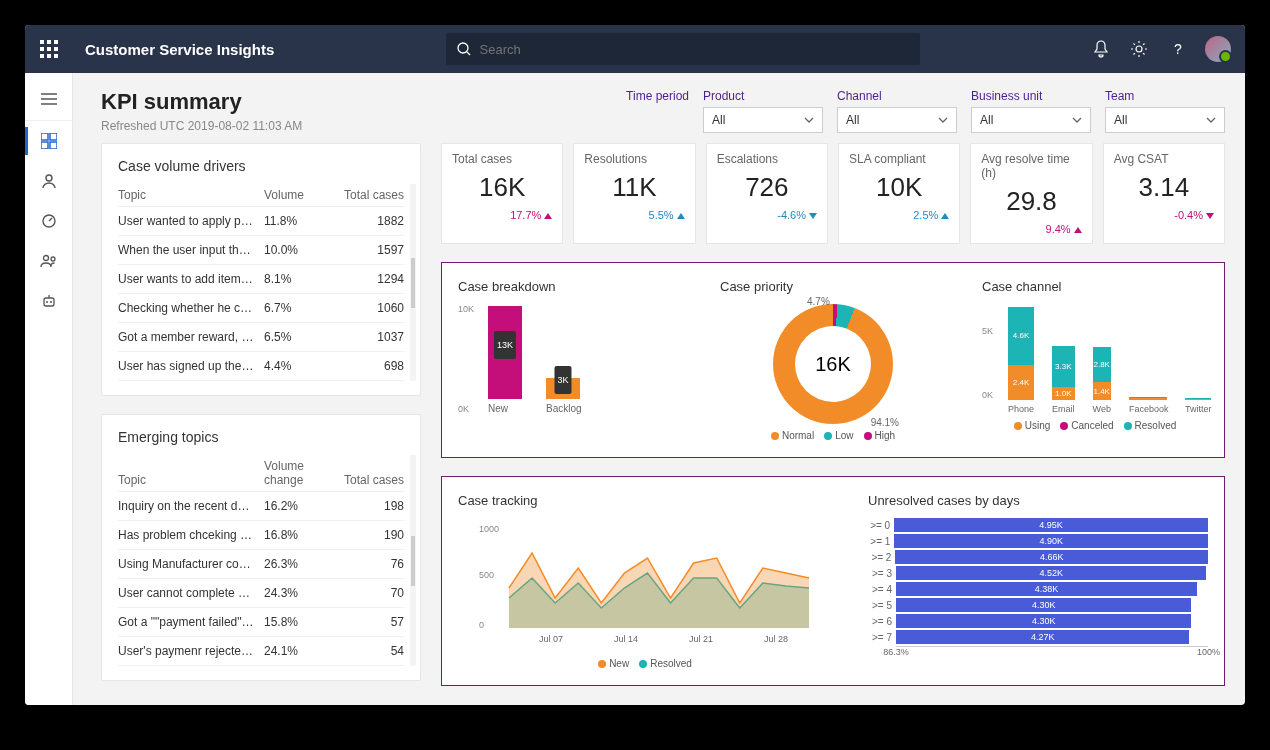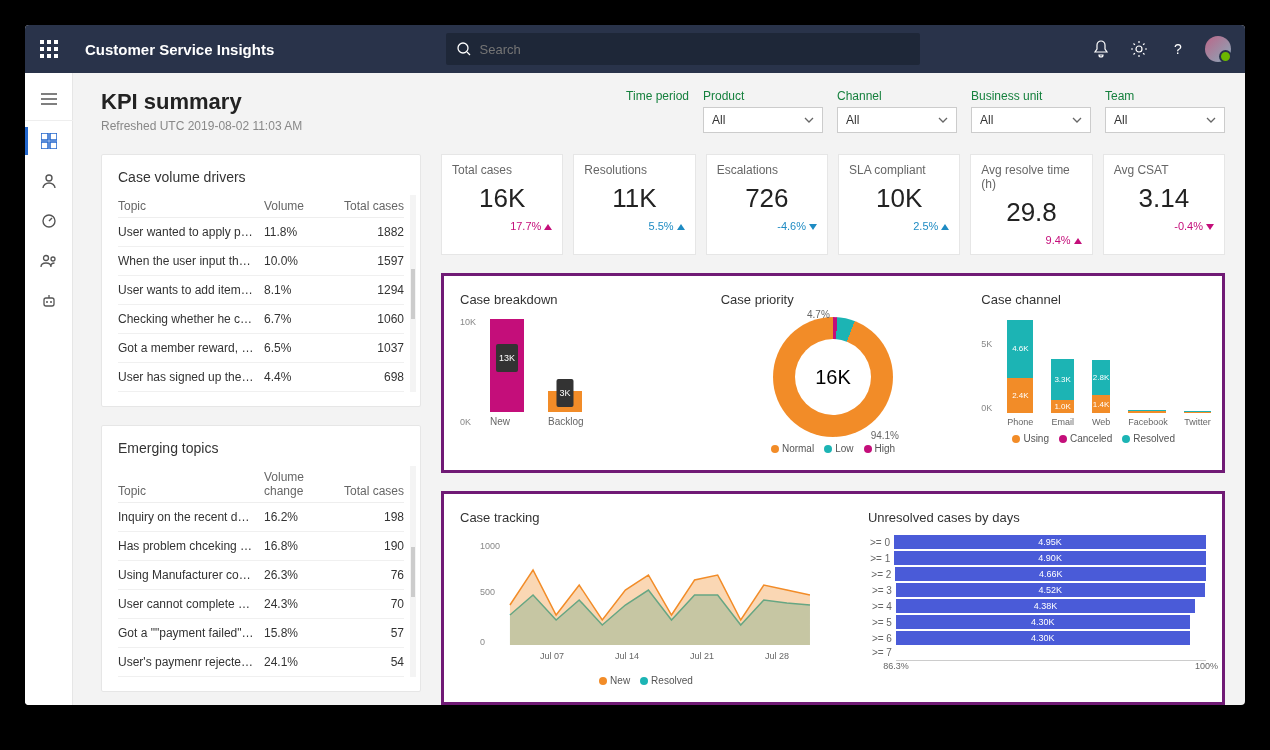--- a/index.html
+++ b/index.html
@@ -17,26 +17,26 @@
 .top-icons .ic{width:20px;height:20px;cursor:pointer;display:flex;align-items:center;justify-content:center}
 .avatar{width:26px;height:26px;border-radius:50%;background:linear-gradient(135deg,#b68,#8ab);position:relative}
 .avatar::after{content:"";position:absolute;right:-1px;bottom:-1px;width:9px;height:9px;border-radius:50%;background:#6bb700;border:2px solid #29334a}
 .body{flex:1;display:flex;overflow:hidden}
 .rail{width:48px;background:#fff;border-right:1px solid #e6e6e6;display:flex;flex-direction:column;align-items:center;padding-top:4px}
 .rail .ri{width:48px;height:40px;display:flex;align-items:center;justify-content:center;cursor:pointer;color:#555;position:relative}
 .rail .ri.active::before{content:"";position:absolute;left:0;top:6px;bottom:6px;width:3px;background:#2266cc}
 .rail .ri.active{color:#2266cc}
 .rail .burger{border-bottom:1px solid #eee;height:44px}
 .main{flex:1;overflow:auto;padding:16px 20px 20px 28px}
-.page-head{display:flex;align-items:flex-start;margin-bottom:21px}
+.page-head{display:flex;align-items:flex-start;margin-bottom:10px}
 .page-title{font-size:22px;font-weight:600;color:#222}
 .refreshed{font-size:12px;color:#888;margin-top:4px}
 .filters{margin-left:auto;display:flex;gap:14px}
 .filt{display:flex;flex-direction:column;font-size:12px}
-.filt label{color:#15803d;margin-bottom:4px}
+.filt label{color:#4c1d95;margin-bottom:4px}
 .filt .sel{border:1px solid #ccc;background:#fff;height:26px;padding:0 8px;font-size:12px;color:#333;display:flex;align-items:center;justify-content:space-between;min-width:120px;cursor:pointer}
 .filt .sel svg{margin-left:8px}
 .cols{display:flex;gap:20px}
 .left{width:320px;display:flex;flex-direction:column;gap:18px}
 .right{flex:1;display:flex;flex-direction:column;gap:18px}
 .card{background:#fff;border:1px solid #e6e6e6;border-radius:2px;padding:14px 16px}
 .card h3{font-size:14px;font-weight:400;color:#333;margin-bottom:10px}
 .tblhead,.tblrow{display:flex;font-size:12px;align-items:flex-end}
 .tblhead{color:#666;padding:4px 0;border-bottom:1px solid #eee}
 .tblrow{padding:7px 0;border-bottom:1px solid #f0f0f0;color:#333}
@@ -46,21 +46,21 @@
 .scroll{position:relative}
 .scroll::after{content:"";position:absolute;right:-12px;top:0;bottom:0;width:6px;background:linear-gradient(#ccc,#ccc) center/4px 50px no-repeat,#f4f4f4}
 .kpis{display:flex;gap:10px}
 .kpi{flex:1;background:#fff;border:1px solid #e6e6e6;padding:8px 10px;min-width:0}
 .kpi .klabel{font-size:12px;color:#666}
 .kpi .kval{font-size:26px;font-weight:300;text-align:center;color:#222;margin:6px 0}
 .kpi .kchg{font-size:11px;text-align:right}
 .tri{display:inline-block;width:0;height:0;margin-left:3px;vertical-align:middle}
 .tri.u{border-left:4px solid transparent;border-right:4px solid transparent;border-bottom:6px solid currentColor}
 .tri.d{border-left:4px solid transparent;border-right:4px solid transparent;border-top:6px solid currentColor}
-.charts-row{display:flex;gap:36px;background:#fff;border:3px solid #701a75;padding:16px}
+.charts-row{display:flex;gap:36px;background:#fff;border:1px solid #701a75;padding:16px}
 .mini{flex:1;min-width:0}
 .mini h4{font-size:13px;font-weight:400;color:#333;margin-bottom:10px}
 .legend{font-size:10px;color:#555;display:flex;gap:10px;justify-content:center;margin-top:6px}
 .legend span::before{content:"";display:inline-block;width:8px;height:8px;border-radius:50%;margin-right:3px;vertical-align:middle}
 .sw-orange::before{background:#f28c28}.sw-teal::before{background:#1cb4b4}.sw-mag::before{background:#c40e7a}
 
 .bk{display:flex;align-items:flex-end;height:110px;gap:24px;padding-left:30px;position:relative}
 .bk .ax{position:absolute;left:0;font-size:9px;color:#888}
 .bk .bar{width:34px;position:relative;text-align:center}
 .bk .bar .fill{width:100%}
@@ -485,20 +485,21 @@
                   <div class="row">
                     <div class="yl">&gt;= 5</div>
                     <div class="bar" style="width:86.86868686868688%">4.30K</div>
                   </div>
                   <div class="row">
                     <div class="yl">&gt;= 6</div>
                     <div class="bar" style="width:86.86868686868688%">4.30K</div>
                   </div>
                   <div class="row">
                     <div class="yl">&gt;= 7</div>
+                    <div class="bar" style="width:86.26262626262627%">4.27K</div>
                   </div>
                 </div>
               <div class="axis">
                 <span style="right:-12px;left:auto;transform:none">100%</span>
                 <span style="left:0">86.3%</span>
               </div>
             </div>
           </div>
         </div>
       </div>

